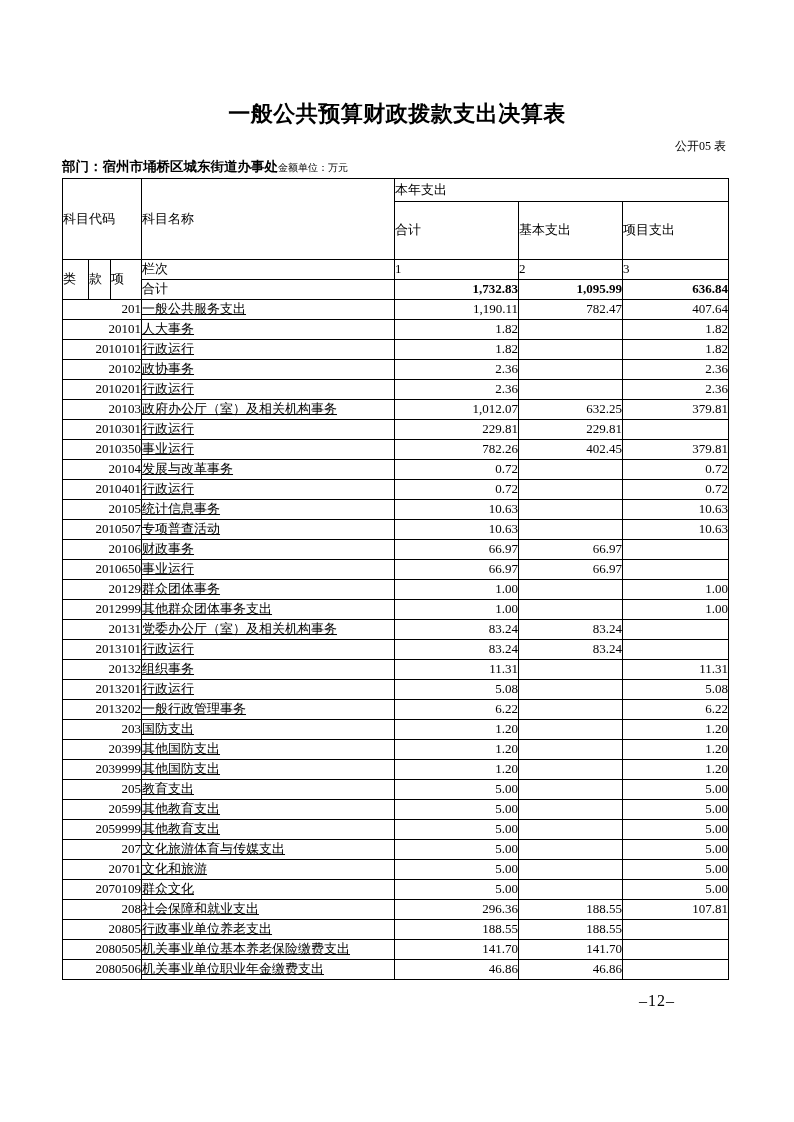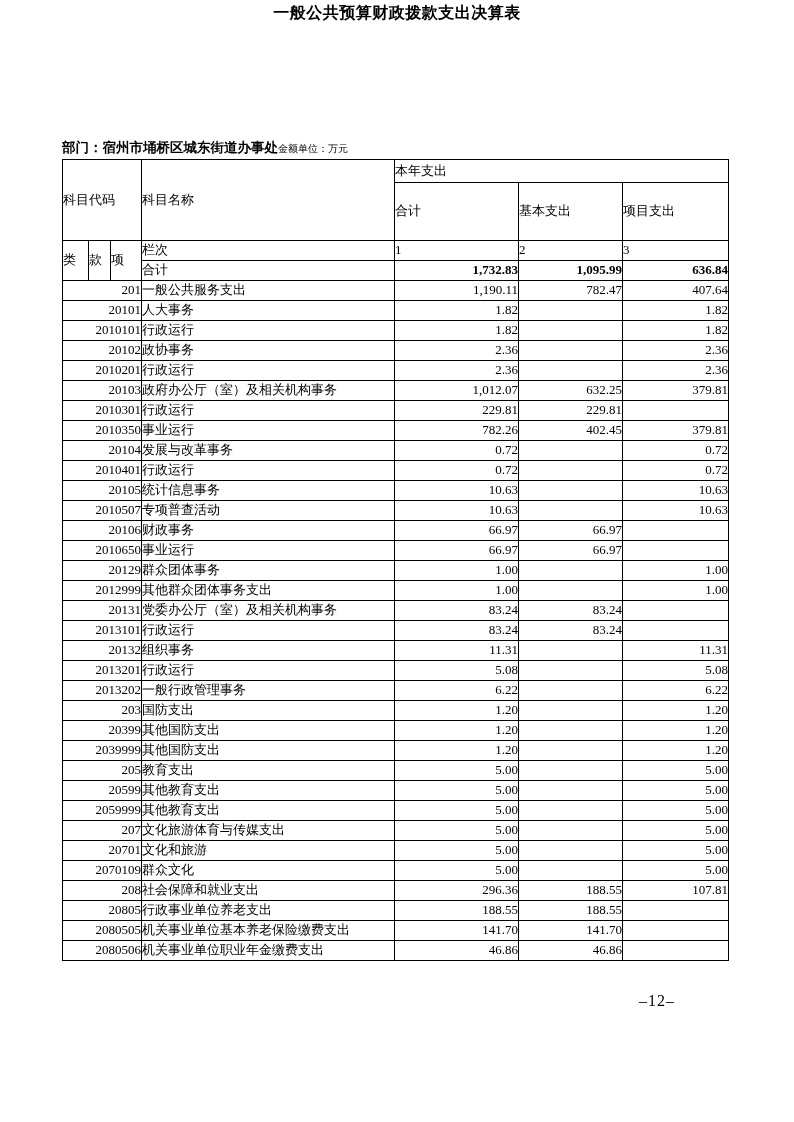--- a/index.html
+++ b/index.html
@@ -8,24 +8,25 @@
     position: relative;
     width: 794px;
     height: 1122px;
     background: #ffffff;
     color: #000;
     font-family: "Liberation Serif", "DejaVu Serif", serif;
     overflow: hidden;
   }
   .title {
     margin: 0;
+    padding-top: 101px;
     text-align: center;
     font-family: Liberation Serif, serif;
     font-weight: bold;
-    font-size: 16px;
+    font-size: 22px;
     line-height: 26px;
     letter-spacing: 0.5px;
   }
   .content {
     position: absolute;
     left: 62px;
     top: 135px;
     width: 666px;
   }
   .meta-code {
@@ -65,21 +66,21 @@
     white-space: nowrap;
     vertical-align: middle;
   }
   tr.hrow-a { height: 23px; }
   tr.hrow-b { height: 58px; }
   tr.hrow-c { height: 20px; }
   tr.hrow-d { height: 20px; }
   tr.data-row { height: 20px; }
   td.center { text-align: left; }
   td.code-cell { text-align: right; padding-left: 2px; }
-  td.name-cell { text-align: left; padding-left: 4px; }
+  td.name-cell { text-align: left; padding-left: 4px; text-decoration: underline; }
   td.num-cell { text-align: right; padding-right: 4px; }
   td.bold-num { font-weight: bold; }
   .page-number {
     position: absolute;
     left: 635px;
     top: 992px;
     width: 44px;
     text-align: center;
     font-size: 16px;
     letter-spacing: 1px;
@@ -87,20 +88,21 @@
 </style>
 </head>
 <body>
 
 <div class="page">
 
   <h1 class="title">一般公共预算财政拨款支出决算表</h1>
 
   <div class="content">
 
+    <div class="meta-code">公开05 表</div>
 
     <div class="meta-row">
       <span class="dept">部门：宿州市埇桥区城东街道办事处</span>
       <span class="unit">金额单位：万元</span>
     </div>
 
     <table class="budget">
       <colgroup>
         <col style="width:26px">
         <col style="width:22px">

